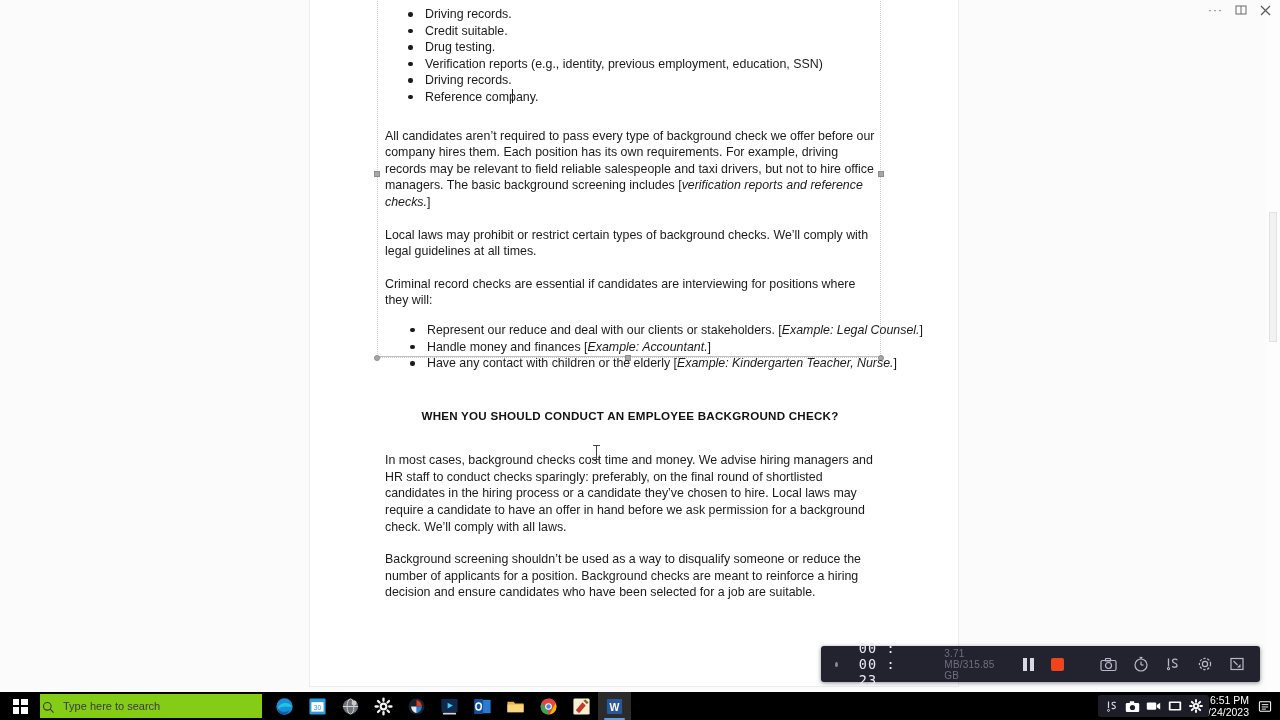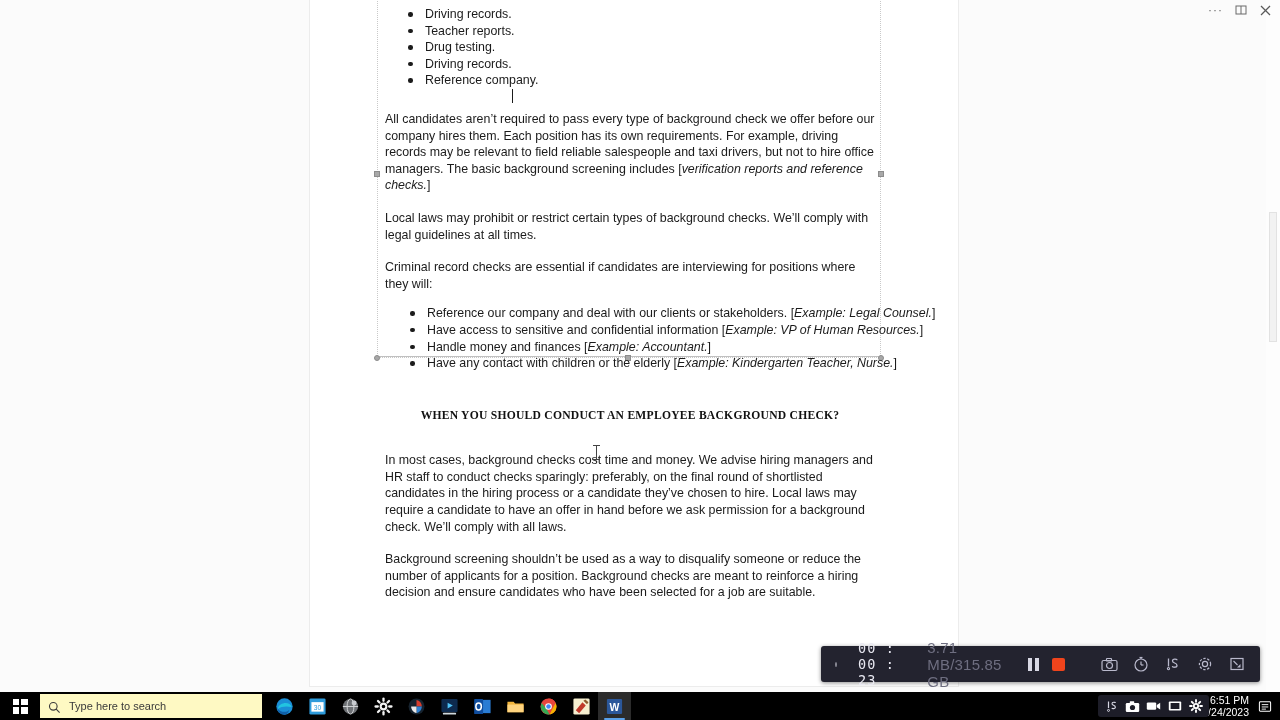--- a/index.html
+++ b/index.html
@@ -101,21 +101,20 @@
   .spacer-md { height: 16px; }
   .spacer-lg { height: 22px; }
   i, em { font-style: italic; }
 
   .section-head {
     text-align: center;
     font-weight: bold;
     font-size: 11.6px;
     letter-spacing: 0.25px;
     color: #111111;
-    font-family: Liberation Serif, serif;
   }
 
   .page-footer {
     position: absolute;
     left: 0; right: 0;
     top: 661px;
     text-align: right;
     font-size: 10.5px;
     font-weight: bold;
     color: #1b1b1b;
@@ -196,21 +195,21 @@
     margin-left: 14px; margin-right: 8px;
   }
   .rec-time {
     color: #e9e9f2;
     font-family: "DejaVu Sans Mono", monospace;
     font-size: 13.5px;
     letter-spacing: 1.2px;
   }
   .rec-size {
     color: #6e6e80;
-    font-size: 15px;
+    font-size: 10px;
     margin-left: 14px;
     letter-spacing: .2px;
   }
   .rec-sep { flex: 1; }
   .rec-btn {
     width: 30px; height: 24px;
     display: flex; align-items: center; justify-content: center;
     cursor: default;
   }
   .pause-ic { display: flex; gap: 3px; }
@@ -242,23 +241,23 @@
   .win-logo {
     width: 15px; height: 15px;
     display: grid;
     grid-template-columns: 1fr 1fr;
     grid-template-rows: 1fr 1fr;
     gap: 1.6px;
   }
   .win-logo i { background: #ffffff; display:block; }
   .searchbox {
     width: 222px; height: 24px;
-    background: #fef9c3;
+    background: #84cc16;
     display: flex; align-items: center;
-    gap: 8px; padding-left: 8px;
+    gap: 8px; padding-left: 2px;
     margin-right: 6px;
   }
   .search-ic { width: 13px; height: 13px; }
   .search-txt { font-size: 11px; color: #3a3a3a; }
 
   .tasks { display: flex; align-items: center; gap: 0px; }
   .taskitem {
     position: relative;
     width: 33px; height: 28px;
     display: flex; align-items: center; justify-content: center;
@@ -324,43 +323,43 @@
         <div class="handle round h-br"></div>
       </div>
 
       <div class="page-footer">PAGE 2</div>
     </div>
 
     <div class="doc-body" style="top:6px">
 
       <ul class="bullets">
         <li><span>Driving records.</span></li>
-        <li><span>Teacher reports.</span></li>
+        <li><span>Credit suitable.</span></li>
         <li><span>Drug testing.</span></li>
+        <li><span>Verification reports (e.g., identity, previous employment, education, SSN)</span></li>
         <li><span>Driving records.</span></li>
         <li><span>Reference company.</span></li>
       </ul>
 
       <div class="spacer-lg"></div>
 
       <p class="para"><span>All candidates aren’t required to pass every type of background check we offer before our company hires them. Each position has its own requirements. For example, driving records may be relevant to field reliable salespeople and taxi drivers, but not to hire office managers. The basic background screening includes [</span><i>verification reports and reference checks.</i><span>]</span></p>
 
       <div class="spacer-md"></div>
 
       <p class="para">Local laws may prohibit or restrict certain types of background checks. We’ll comply with legal guidelines at all times.</p>
 
       <div class="spacer-md"></div>
 
       <p class="para">Criminal record checks are essential if candidates are interviewing for positions where they will:</p>
 
       <div class="spacer-sm"></div>
 
       <ul class="bullets indent2">
-        <li><span>Reference our company and deal with our clients or stakeholders. [</span><i>Example: Legal Counsel.</i><span>]</span></li>
-        <li><span>Have access to sensitive and confidential information [</span><i>Example: VP of Human Resources.</i><span>]</span></li>
+        <li><span>Represent our reduce and deal with our clients or stakeholders. [</span><i>Example: Legal Counsel.</i><span>]</span></li>
         <li><span>Handle money and finances [</span><i>Example: Accountant.</i><span>]</span></li>
         <li><span>Have any contact with children or the elderly [</span><i>Example: Kindergarten Teacher, Nurse.</i><span>]</span></li>
       </ul>
 
       <div style="height:36px"></div>
 
       <div class="section-head">WHEN YOU SHOULD CONDUCT AN EMPLOYEE BACKGROUND CHECK?</div>
 
       <div style="height:28px"></div>
 

